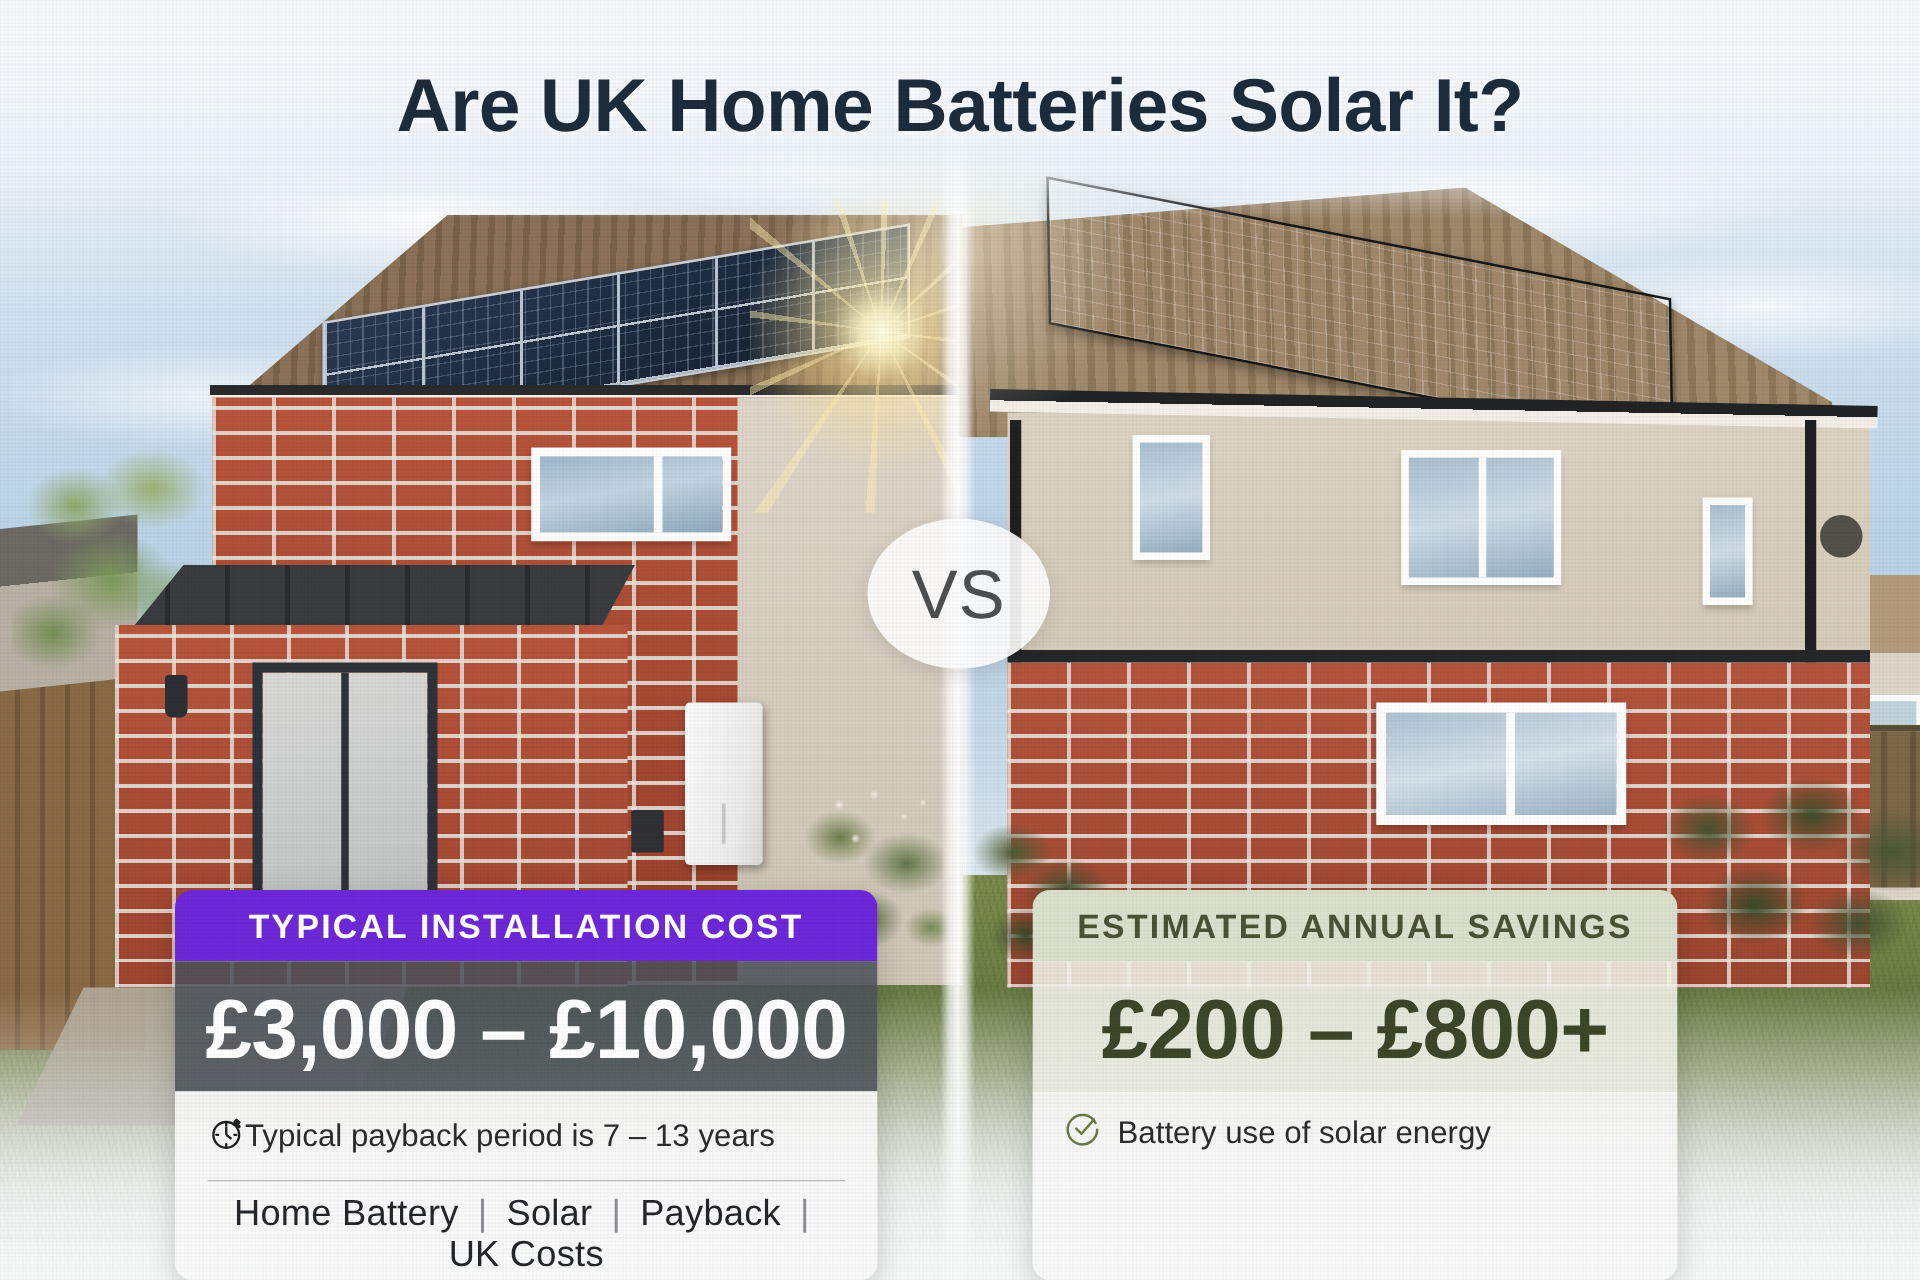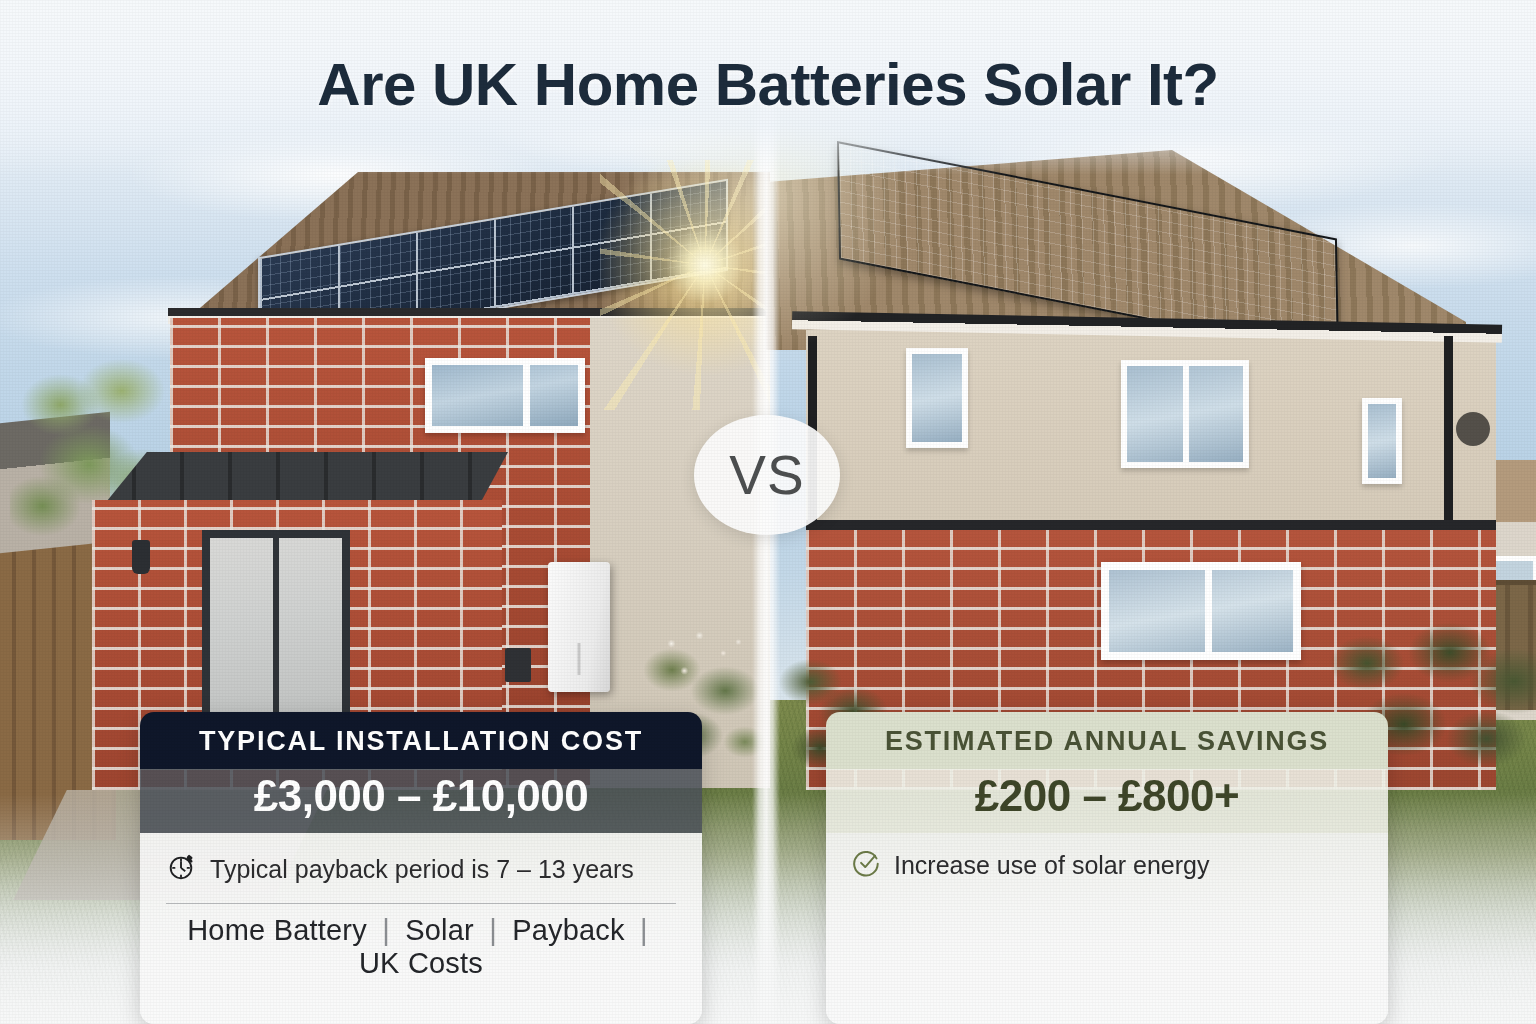--- a/index.html
+++ b/index.html
@@ -398,53 +398,52 @@
 
   
   .card {
     position: absolute;
     border-radius: 14px;
     overflow: hidden;
     z-index: 35;
     box-shadow: 0 6px 22px rgba(0,0,0,.18);
   }
   .card-left  { left: 140px; top: 712px; width: 562px; height: 312px; }
-  .card-right { left: 826px; top: 712px; width: 562px; height: 312px; }
+  .card-right { left: 826px; top: 712px; width: 516px; height: 312px; }
 
   .card-head {
     text-align: center;
     font-size: 27px;
     font-weight: 700;
     letter-spacing: 1.8px;
     padding: 14px 10px 12px;
   }
-  .card-left .card-head  { background: #0f172a; color: #ffffff; }
+  .card-left .card-head  { background: #6d28d9; color: #ffffff; }
   .card-right .card-head { background: #dbe0cd; color: #4a5336; }
 
   .card-value {
     text-align: center;
-    font-size: 44px;
+    font-size: 67px;
     font-weight: 700;
     letter-spacing: -0.5px;
-    padding: 4px 10px 14px;
+    padding: 20px 10px 14px;
     line-height: 1.05;
   }
   .card-left .card-value  { background: rgba(76,82,90,.86); color: #ffffff; }
   .card-right .card-value { background: rgba(240,241,232,.9); color: #3e4629; }
 
   .card-body {
     background: rgba(250,250,249,.9);
     padding: 12px 26px 10px;
     height: 100%;
   }
 
   .note-row {
     display: flex;
     align-items: center;
-    gap: 14px;
     font-size: 25px;
     color: #2c2c2e;
     padding: 6px 0 8px;
   }
   .card-right .note-row { padding: 3px 0 3px; gap: 13px; }
 
   .icon { flex: 0 0 auto; display: block; }
 
   .divider {
     height: 1px;
@@ -577,19 +576,19 @@
     <div class="card-head">ESTIMATED ANNUAL SAVINGS</div>
     <div class="card-value">£200 – £800+</div>
     <div class="card-body">
       <div class="note-row">
         <span class="icon">
           <svg width="29" height="29" viewBox="0 0 32 32" fill="none" stroke="#6b7a47" stroke-width="2.2">
             <path d="M27 11.5 A13 13 0 1 0 28.4 17.5" stroke-linecap="round"></path>
             <path d="M10 16.4 L14.6 21 L25.5 8.5" stroke-linecap="round" stroke-linejoin="round"></path>
           </svg>
         </span>
-        <span>Increase use of solar energy</span>
+        <span>Battery use of solar energy</span>
       </div>
     </div>
   </div>
 
   <div class="grain"></div>
 </div>
 
 </body></html>

